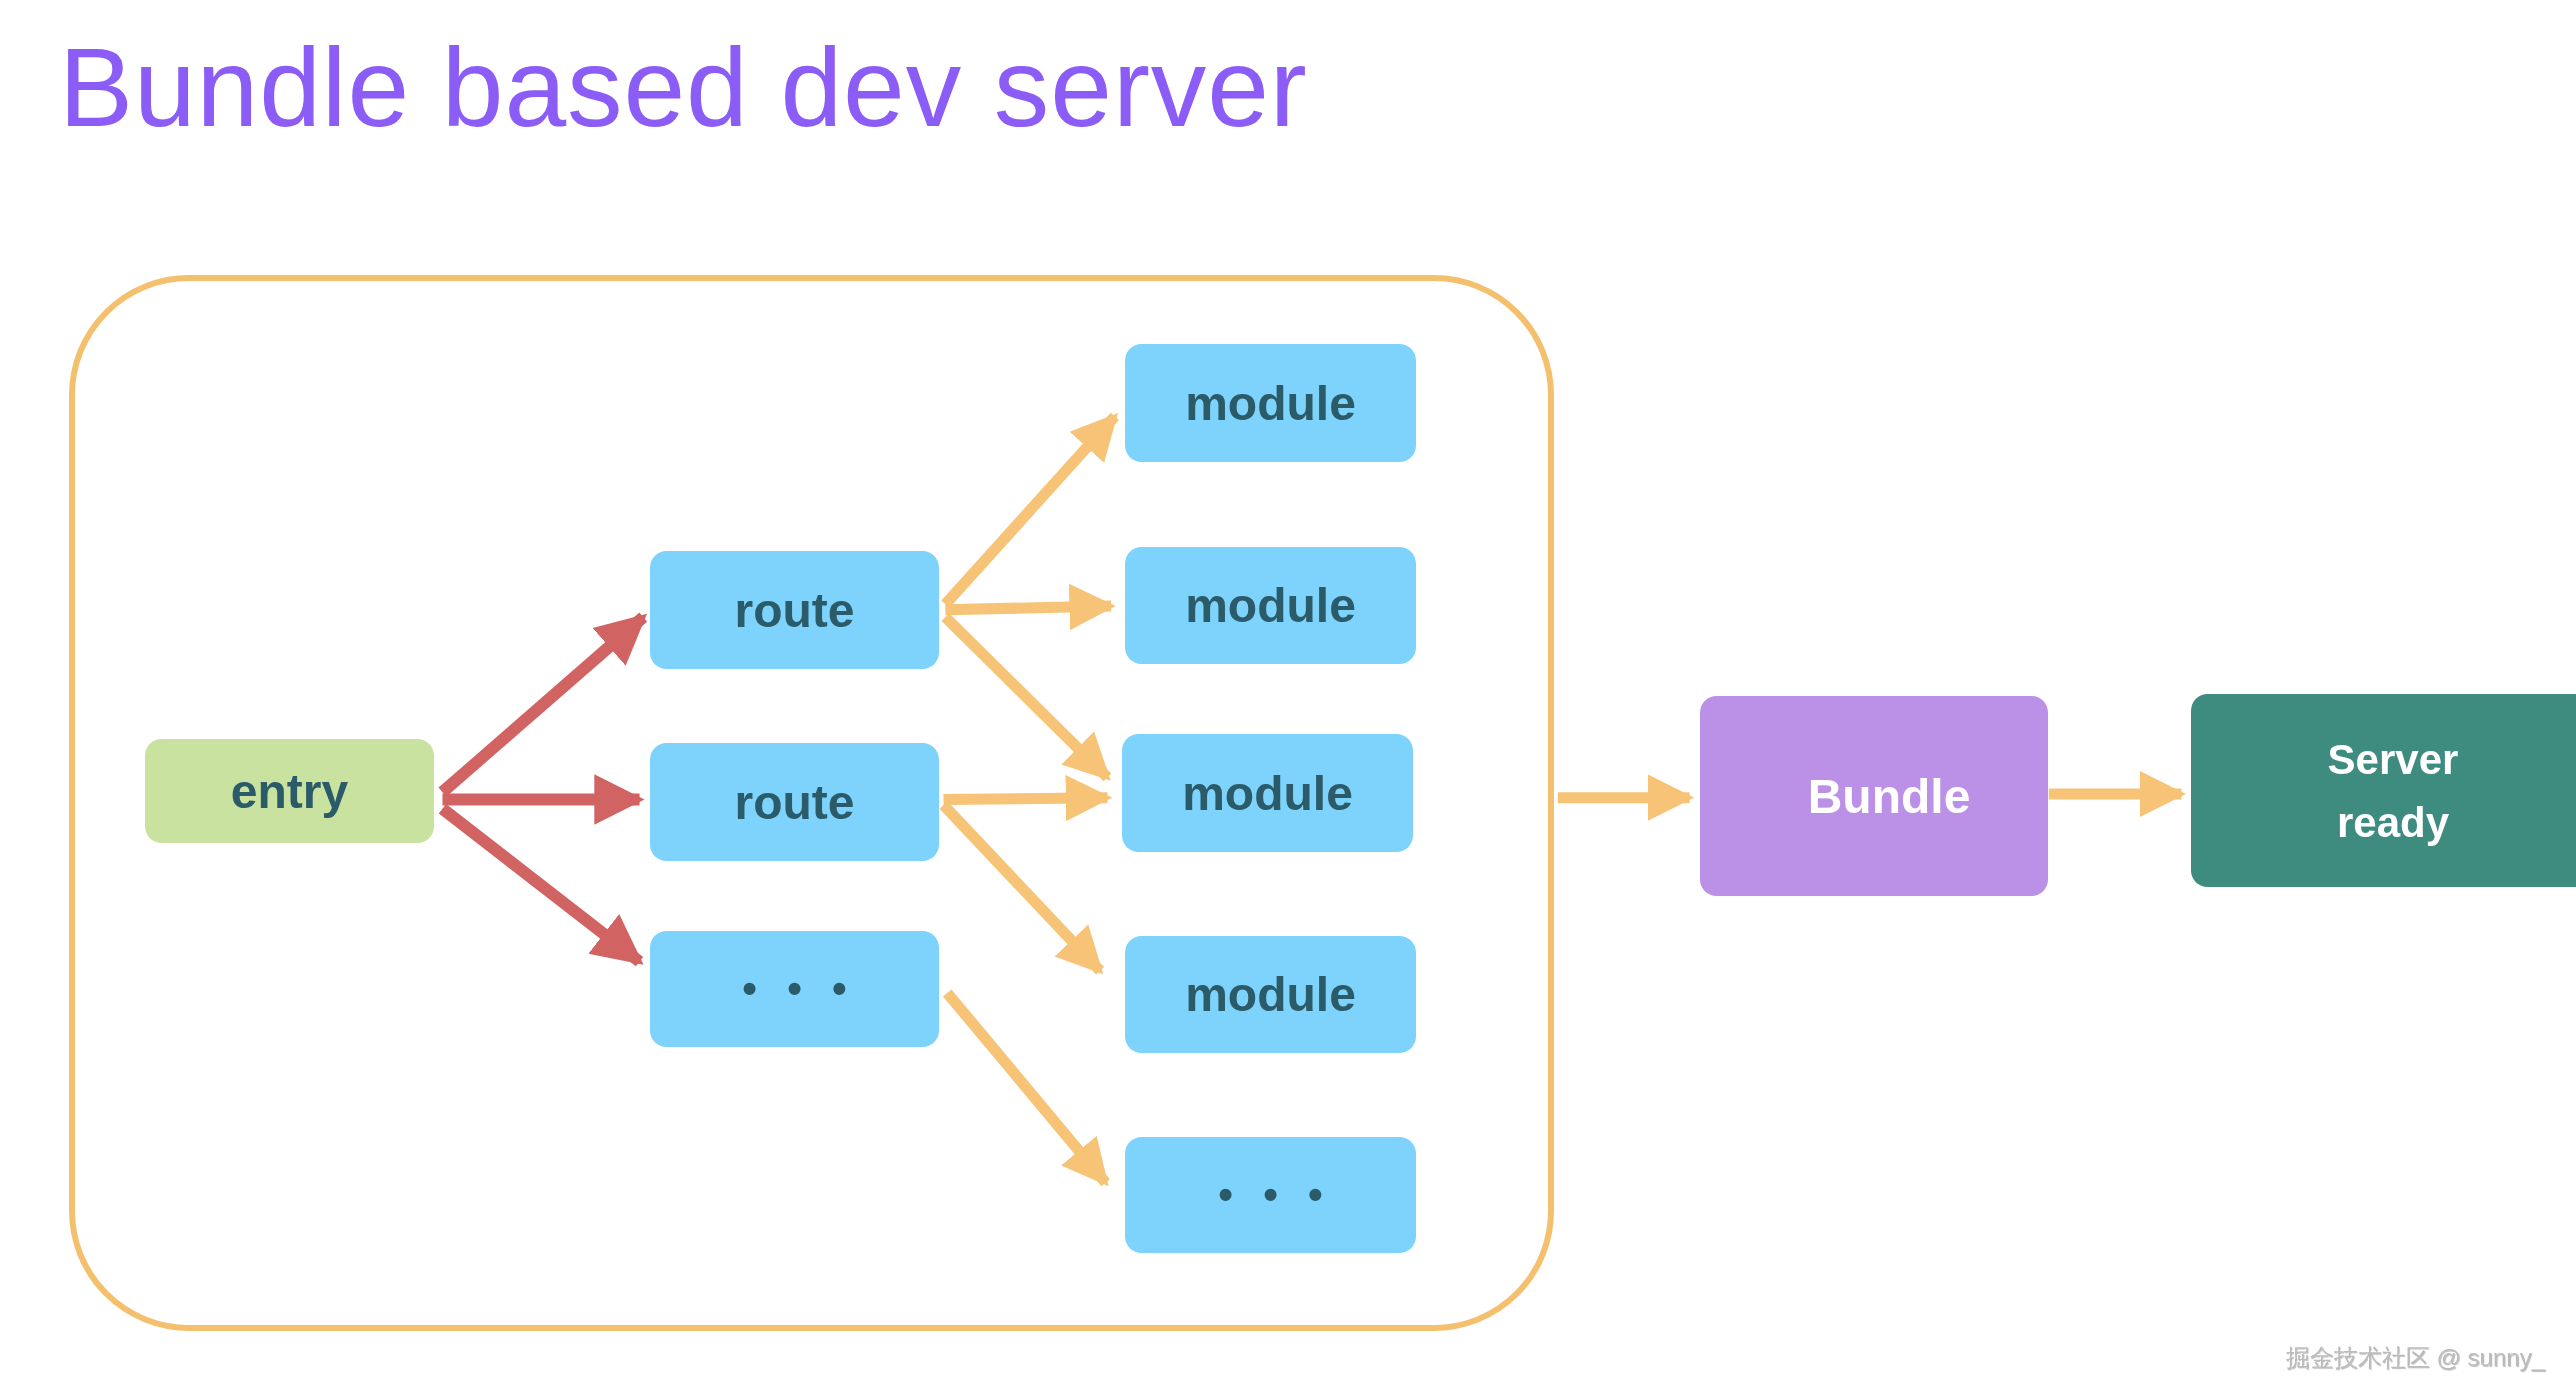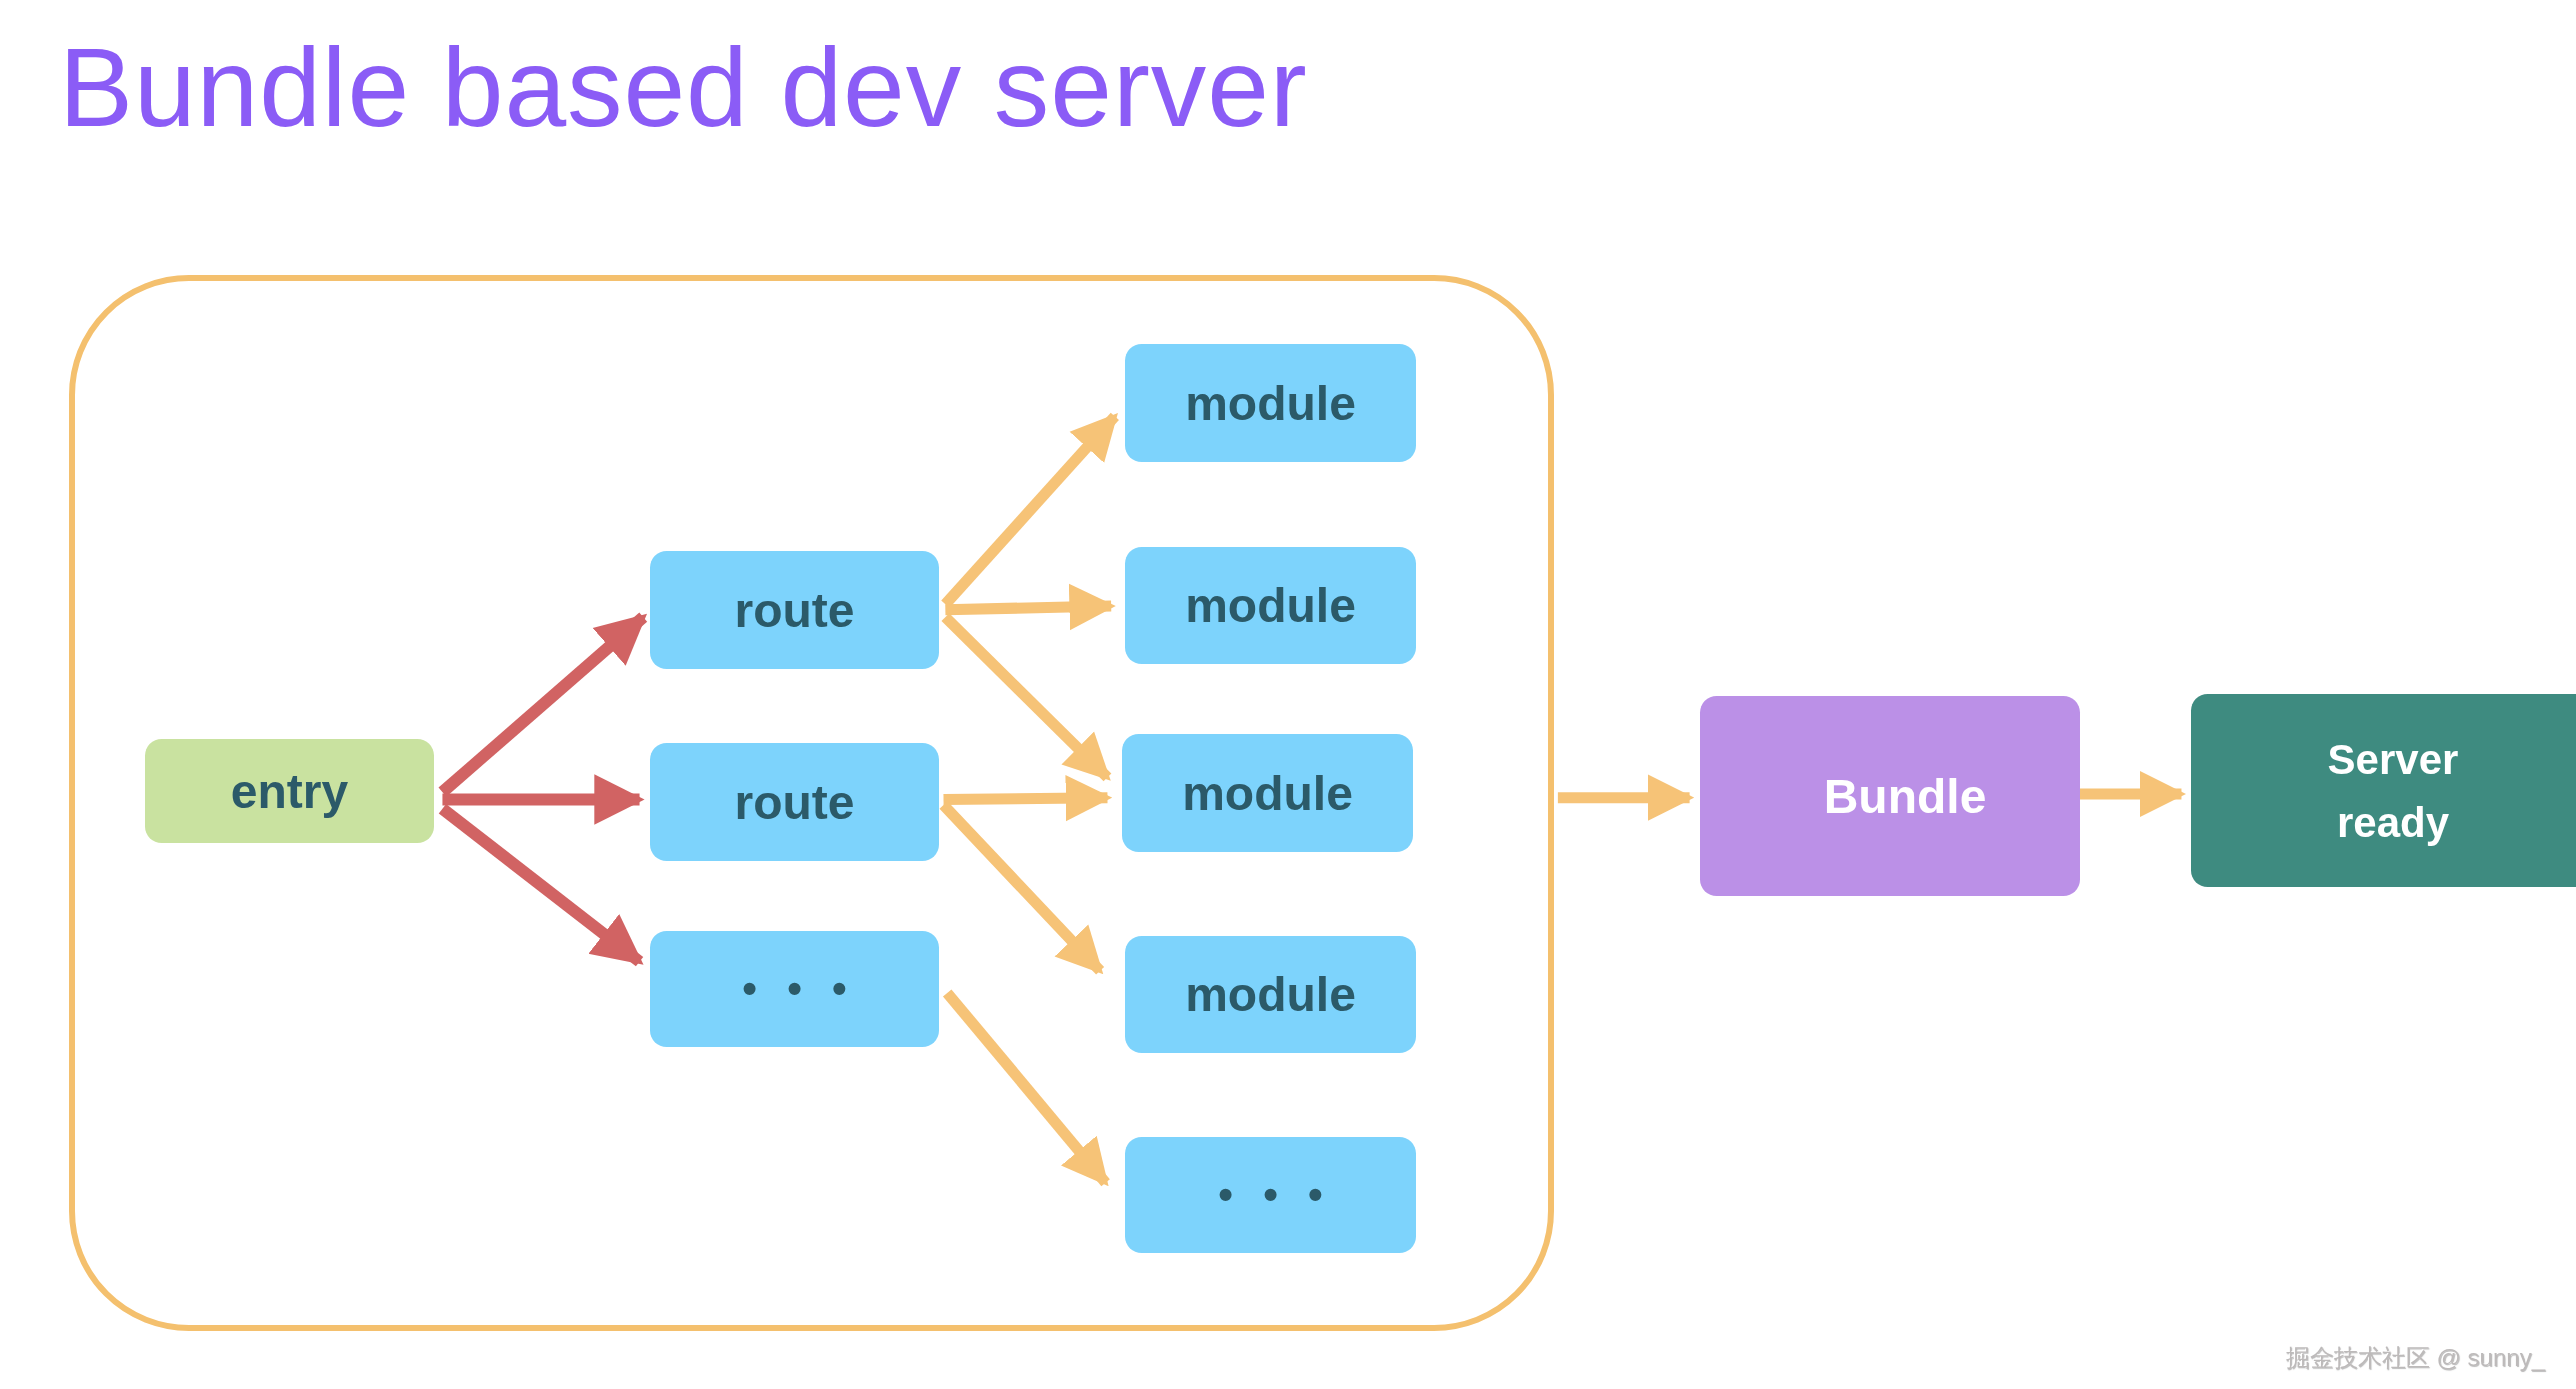--- a/index.html
+++ b/index.html
@@ -136,21 +136,21 @@
   <div class="node green" style="left:1122px; top:734px; width:291px; height:118px;">
     <span>module</span>
   </div>
   <div class="node green" style="left:1125px; top:936px; width:291px; height:117px;">
     <span>module</span>
   </div>
   <div class="node green" style="left:1125px; top:1137px; width:291px; height:116px;">
     <span class="ellipsis-label">• • •</span>
   </div>
 
-  <div class="node purple" style="left:1700px; top:696px; width:380px; height:200px;padding-left:30px;">
+  <div class="node purple" style="left:1700px; top:696px; width:348px; height:200px;padding-left:30px;">
     <span>Bundle</span>
   </div>
   <div class="node teal" style="left:2191px; top:694px; width:404px; height:193px;">
     <span class="multiline">Server
 ready</span>
   </div>
 
   <div class="watermark">掘金技术社区 @ sunny_</div>
 
 </div>

